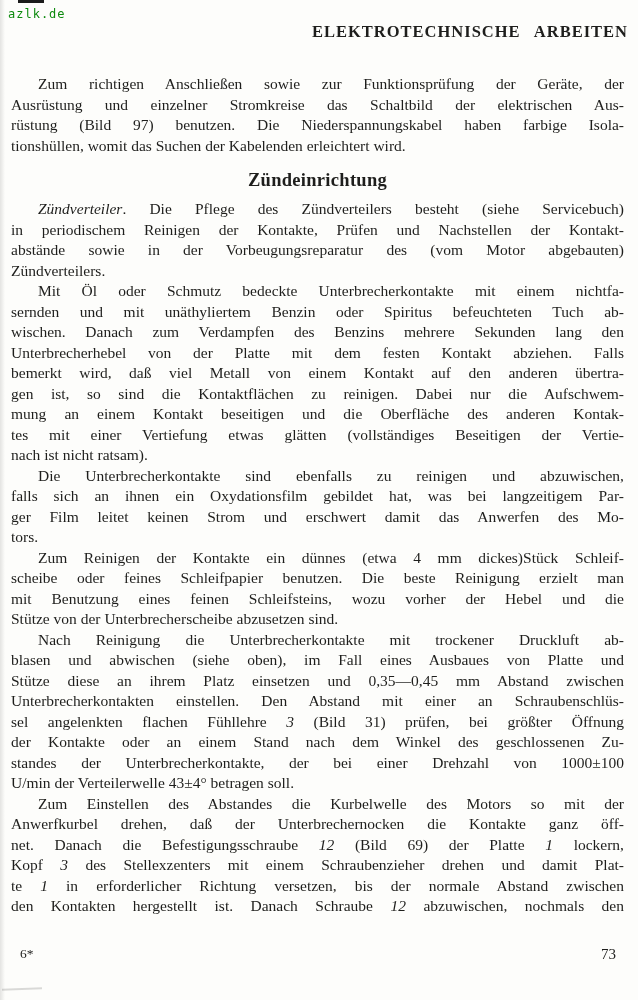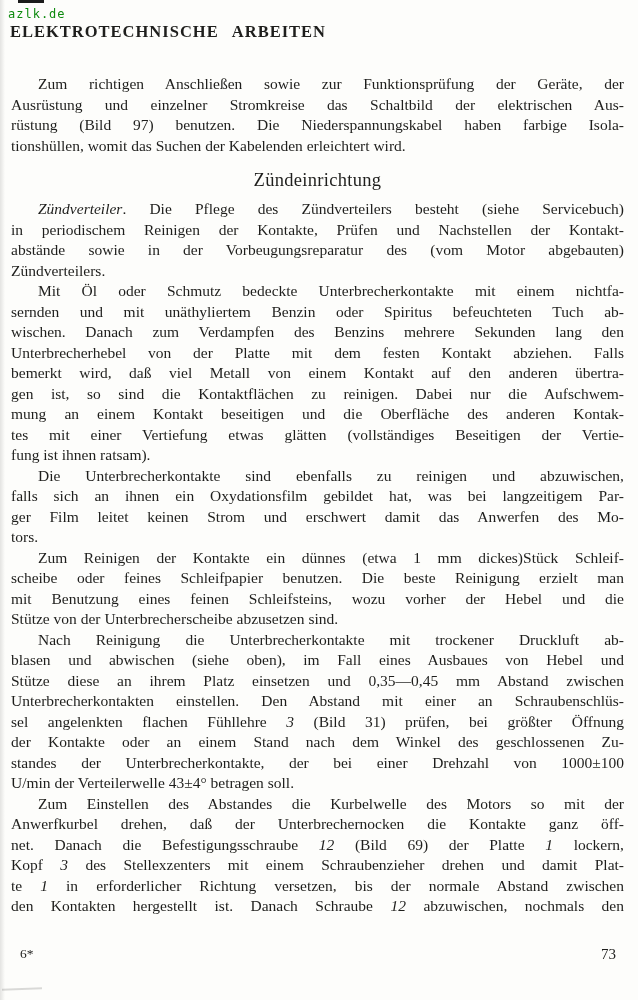--- a/index.html
+++ b/index.html
@@ -6,24 +6,24 @@
   .page{position:relative;width:638px;height:1000px;background:#fdfdfb;overflow:hidden;
         font-family:"Liberation Serif","DejaVu Serif",serif;color:#1e1e1c;}
   .edge-left{position:absolute;left:0;top:0;width:5px;height:100%;
         background:linear-gradient(to right,rgba(0,0,0,0.10),rgba(0,0,0,0));}
   .scan-mark-top{position:absolute;left:18px;top:0;width:26px;height:3px;background:#1b1b1b;}
   .scan-smudge{position:absolute;left:2px;top:988px;width:40px;height:2px;
         background:rgba(0,0,0,0.14);transform:rotate(-2deg);}
   .watermark{position:absolute;left:8px;top:7px;
         font-family:"DejaVu Sans Mono","Liberation Mono",monospace;
         font-size:12px;letter-spacing:1px;}
-  .title{margin:22px 10px 0;text-align:left;font-weight:bold;
+  .title{margin:22px 10px 0;text-align:right;font-weight:bold;
         font-size:16.5px;line-height:20px;letter-spacing:1px;word-spacing:9px;}
   .text{padding:0 14px 0 11px;margin-top:32px;font-size:15.5px;line-height:20.5px;}
-  .heading{margin:12px 0 7px;text-align:center;font-weight:normal;
+  .heading{margin:12px 0 7px;text-align:center;font-weight:bold;
         font-size:18.5px;line-height:24px;letter-spacing:0.3px;}
   .para{margin:0;}
   .line{text-align:justify;text-align-last:justify;white-space:normal;}
   .line.last{text-align-last:left;}
   .line.indent{text-indent:27px;}
   .line em{font-style:italic;}
   .footer{position:absolute;left:0;right:0;top:946px;display:flex;
         justify-content:space-between;padding:0 22px 0 20px;font-size:15px;}
   .sig{font-size:13.5px;}
 </style>
@@ -58,37 +58,37 @@
         </div>
         <div class="para">
           <div class="line indent"><span>Mit Öl oder Schmutz bedeckte Unterbrecherkontakte mit einem nichtfa-</span></div>
           <div class="line"><span>sernden und mit unäthyliertem Benzin oder Spiritus befeuchteten Tuch ab-</span></div>
           <div class="line"><span>wischen. Danach zum Verdampfen des Benzins mehrere Sekunden lang den</span></div>
           <div class="line"><span>Unterbrecherhebel von der Platte mit dem festen Kontakt abziehen. Falls</span></div>
           <div class="line"><span>bemerkt wird, daß viel Metall von einem Kontakt auf den anderen übertra-</span></div>
           <div class="line"><span>gen ist, so sind die Kontaktflächen zu reinigen. Dabei nur die Aufschwem-</span></div>
           <div class="line"><span>mung an einem Kontakt beseitigen und die Oberfläche des anderen Kontak-</span></div>
           <div class="line"><span>tes mit einer Vertiefung etwas glätten (vollständiges Beseitigen der Vertie-</span></div>
-          <div class="line last"><span>fung ist ihnen ratsam).</span></div>
+          <div class="line last"><span>nach ist nicht ratsam).</span></div>
         </div>
         <div class="para">
           <div class="line indent"><span>Die Unterbrecherkontakte sind ebenfalls zu reinigen und abzuwischen,</span></div>
           <div class="line"><span>falls sich an ihnen ein Oxydationsfilm gebildet hat, was bei langzeitigem Par-</span></div>
           <div class="line"><span>ger Film leitet keinen Strom und erschwert damit das Anwerfen des Mo-</span></div>
           <div class="line last"><span>tors.</span></div>
         </div>
         <div class="para">
-          <div class="line indent"><span>Zum Reinigen der Kontakte ein dünnes (etwa 1 mm dickes)Stück Schleif-</span></div>
+          <div class="line indent"><span>Zum Reinigen der Kontakte ein dünnes (etwa 4 mm dickes)Stück Schleif-</span></div>
           <div class="line"><span>scheibe oder feines Schleifpapier benutzen. Die beste Reinigung erzielt man</span></div>
           <div class="line"><span>mit Benutzung eines feinen Schleifsteins, wozu vorher der Hebel und die</span></div>
           <div class="line last"><span>Stütze von der Unterbrecherscheibe abzusetzen sind.</span></div>
         </div>
         <div class="para">
           <div class="line indent"><span>Nach Reinigung die Unterbrecherkontakte mit trockener Druckluft ab-</span></div>
-          <div class="line"><span>blasen und abwischen (siehe oben), im Fall eines Ausbaues von Hebel und</span></div>
+          <div class="line"><span>blasen und abwischen (siehe oben), im Fall eines Ausbaues von Platte und</span></div>
           <div class="line"><span>Stütze diese an ihrem Platz einsetzen und 0,35—0,45 mm Abstand zwischen</span></div>
           <div class="line"><span>Unterbrecherkontakten einstellen. Den Abstand mit einer an Schraubenschlüs-</span></div>
           <div class="line"><span>sel angelenkten flachen Fühllehre </span><em>3</em><span> (Bild 31) prüfen, bei größter Öffnung</span></div>
           <div class="line"><span>der Kontakte oder an einem Stand nach dem Winkel des geschlossenen Zu-</span></div>
           <div class="line"><span>standes der Unterbrecherkontakte, der bei einer Drehzahl von 1000±100</span></div>
           <div class="line last"><span>U/min der Verteilerwelle 43±4° betragen soll.</span></div>
         </div>
         <div class="para">
           <div class="line indent"><span>Zum Einstellen des Abstandes die Kurbelwelle des Motors so mit der</span></div>
           <div class="line"><span>Anwerfkurbel drehen, daß der Unterbrechernocken die Kontakte ganz öff-</span></div>

